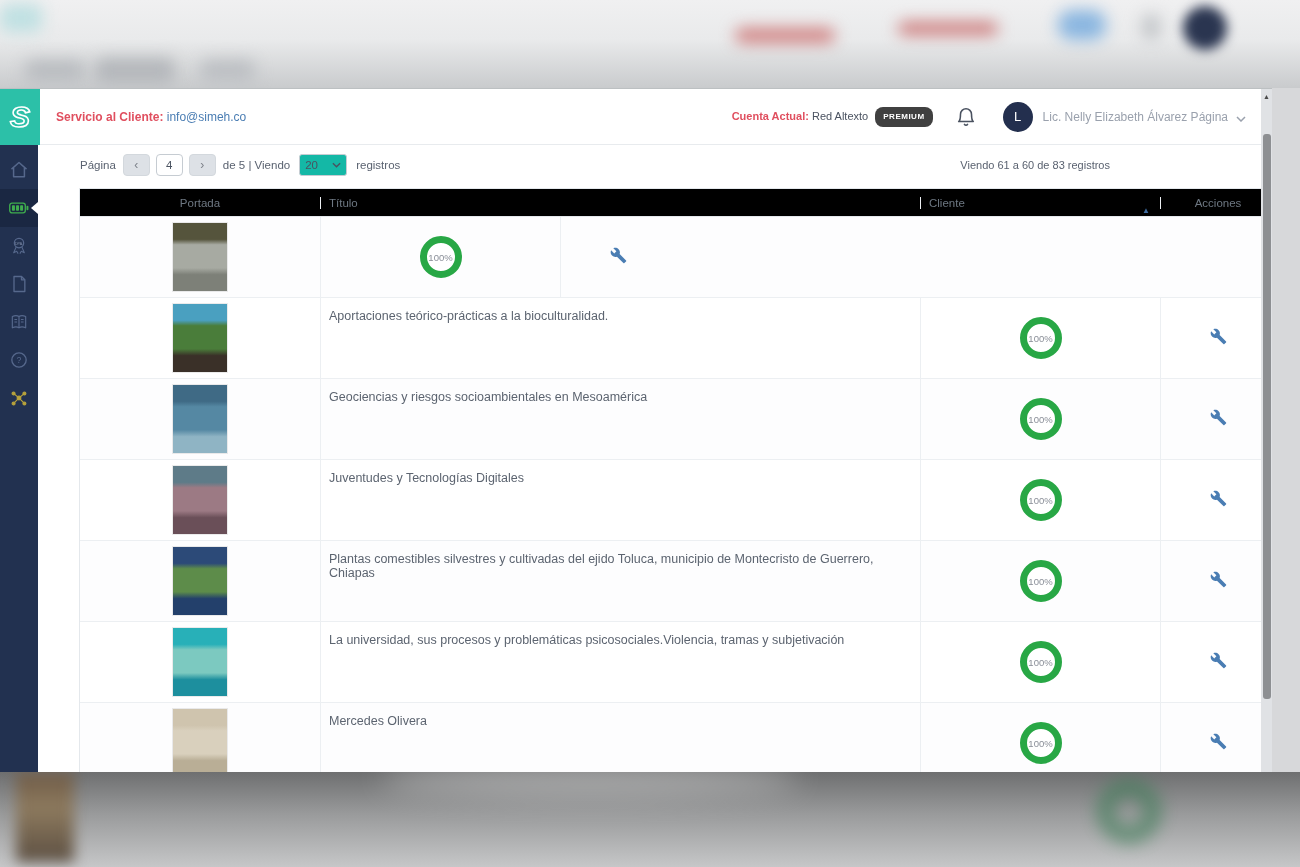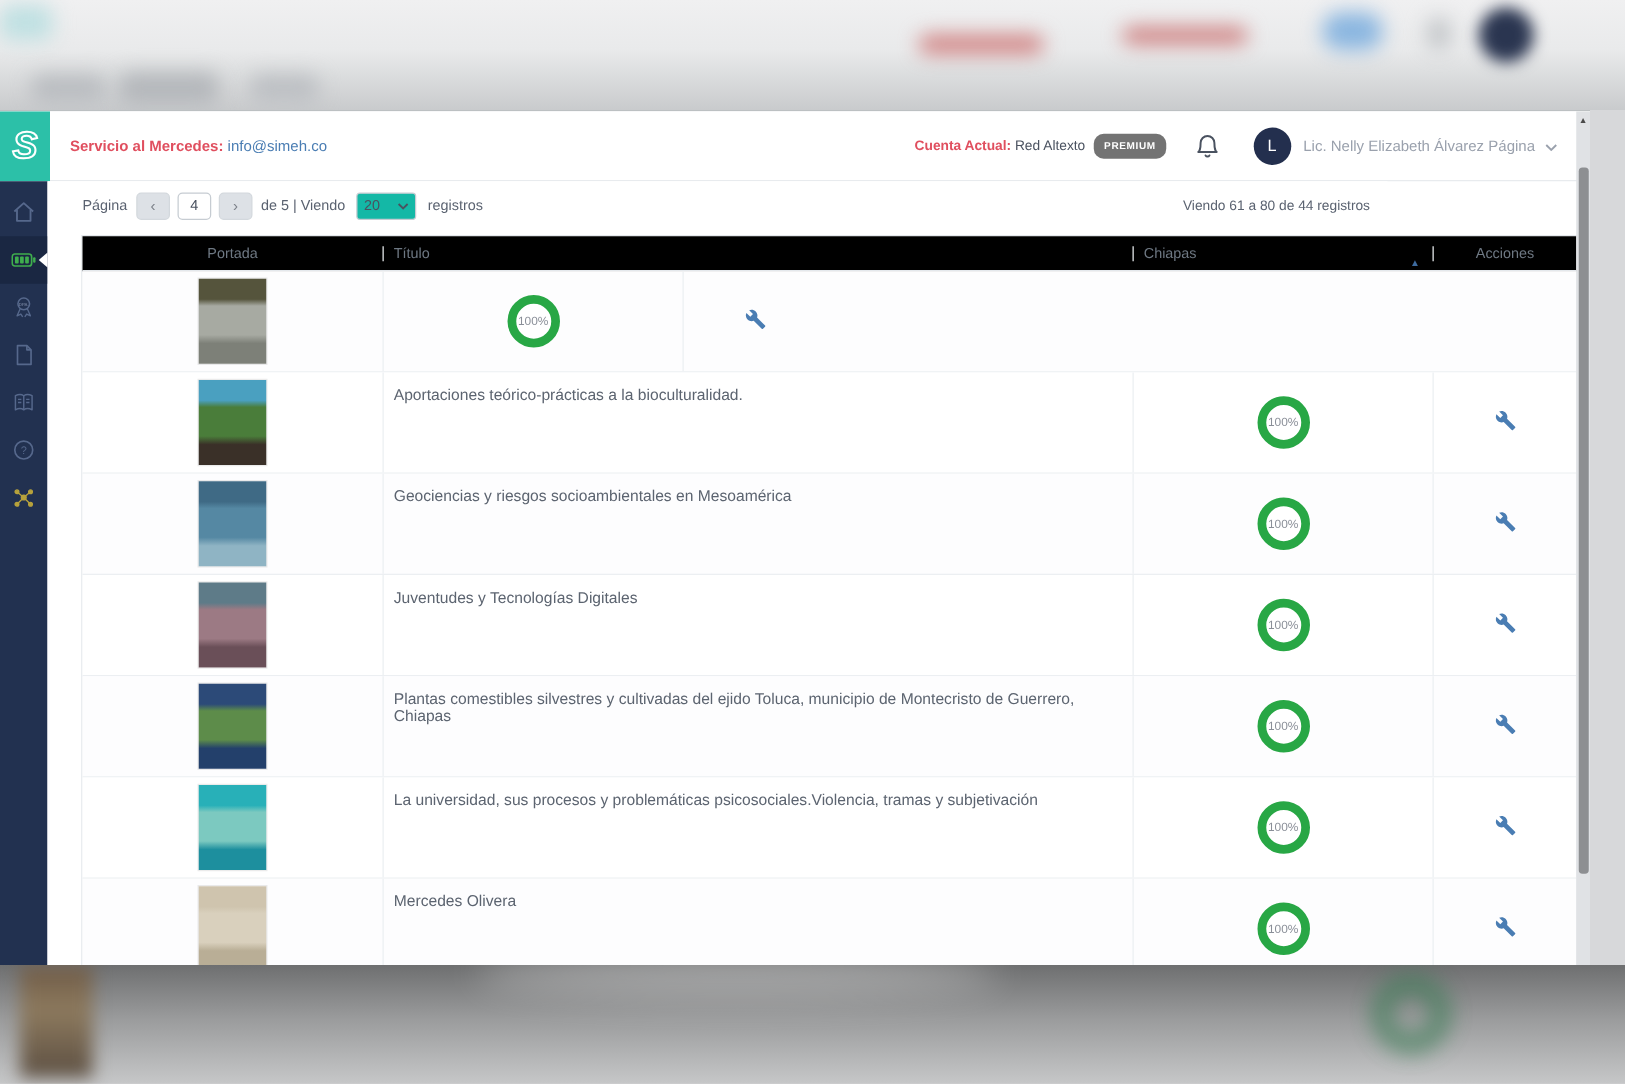--- a/index.html
+++ b/index.html
@@ -29,41 +29,41 @@
   .logo-block { width:40px; height:56px; background:#2cc0a8; display:flex;
     align-items:center; justify-content:center; flex:0 0 auto; }
   .logo-s { font-size:30px; font-style:italic; color:transparent;
     -webkit-text-stroke:1.6px #ffffff; font-weight:bold; line-height:1; }
   .service { margin-left:16px; font-size:12px; }
   .service .red { color:#e04f5f; font-weight:bold; }
   .service .link { color:#4a7db3; }
   .header-right { margin-left:auto; display:flex; align-items:center; padding-right:26px; }
   .account-block { text-align:right; font-size:11px; line-height:16px; color:#4a5260; }
   .account-block .red { color:#e04f5f; font-weight:bold; }
-  .badge { display:inline-block; background:#737373; color:#ffffff; font-size:8px;
+  .badge { display:inline-block; background:#404040; color:#ffffff; font-size:8px;
     font-weight:bold; padding:2px 8px; border-radius:8px; vertical-align:1px; margin-left:4px; letter-spacing:.5px; }
   .bell-wrap { margin-left:22px; width:22px; height:22px; }
   .avatar { margin-left:26px; width:30px; height:30px; border-radius:50%; background:#232f4e;
     color:#fff; font-size:13px; display:flex; align-items:center; justify-content:center; }
   .user-name { margin-left:10px; font-size:12px; color:#9aa1ad; }
   .user-caret { margin-left:8px; }
 
   
   .sidebar { position:absolute; left:0; top:56px; width:38px; height:628px;
     background:#223150; padding-top:6px; }
   .side-item { position:relative; width:38px; height:38px; display:flex;
     align-items:center; justify-content:center; }
   .side-item svg { width:20px; height:20px; }
   .side-item.active { background:#1a2742; }
   .notch { position:absolute; right:0; top:50%; margin-top:-6px; width:0; height:0;
     border-top:6px solid transparent; border-bottom:6px solid transparent;
     border-right:7px solid #ffffff; }
 
   
-  .content { position:absolute; left:38px; top:56px; width:1072px; height:628px; background:#ffffff; }
+  .content { position:absolute; left:52px; top:56px; width:1072px; height:628px; background:#ffffff; }
   .pagi-bar { display:flex; align-items:center; height:34px; padding:6px 14px 0 24px; font-size:11.5px; color:#5a6270; }
   .pagi-btn { width:27px; height:22px; background:#dde1e6; border:1px solid #d3d8dd; border-radius:4px;
     color:#7d828a; font-size:12px; line-height:20px; text-align:center; margin:0 3px; cursor:default; }
   .pagi-input { width:27px; height:22px; border:1px solid #c6ccd2; border-radius:4px;
     text-align:center; font-size:11.5px; color:#4a5260; margin:0 3px;
     font-family:"Liberation Sans", sans-serif; }
   .pagi-label { margin:0 4px; }
   .per-page { display:inline-flex; align-items:center; justify-content:space-between;
     width:48px; height:22px; border:1px solid #c6ccd2; border-radius:3px; background:#14b8a6;
     padding:0 5px; margin:0 5px; font-size:11.5px; color:#4a5260; }
@@ -118,21 +118,21 @@
   <div class="smudge" style="left:1183px;top:6px;width:44px;height:44px;background:#2a3550;border-radius:50%;filter:blur(6px);"></div>
 </div>
 
 <div class="app">
 
   <div class="app-header">
     <div class="logo-block">
       <span class="logo-s">S</span>
     </div>
     <div class="service">
-      <span class="red">Servicio al Mercedes:</span>
+      <span class="red">Servicio al Cliente:</span>
       <span class="link">info@simeh.co</span>
     </div>
     <div class="header-right">
       <div class="account-block">
         <div>
           <span class="red">Cuenta Actual:</span>
           <span>Red Altexto</span>
           <span class="badge">PREMIUM</span>
         </div>
       </div>
@@ -230,29 +230,29 @@
       <input class="pagi-input" value="4" style="">
       <button class="pagi-btn">›</button>
       <span class="pagi-label">de 5 | Viendo</span>
       <span class="per-page">
         <span>20</span>
         <svg width="9" height="6" viewBox="0 0 10 6">
             <path d="M1 1l4 4 4-4" stroke="#4a5260" fill="none" stroke-width="1.6"></path>
           </svg>
       </span>
       <span class="pagi-label">registros</span>
-      <span class="pagi-summary">Viendo 61 a 80 de 44 registros</span>
+      <span class="pagi-summary">Viendo 61 a 60 de 83 registros</span>
     </div>
 
     <div class="table">
       <div class="thead">
         <div class="col-portada">Portada</div>
         <div class="col-titulo">Título</div>
         <div class="col-puntaje">
-          <span>Chiapas</span>
+          <span>Cliente</span>
           <span class="sort-arrow">▲</span>
         </div>
         <div class="col-acciones">Acciones</div>
       </div>
       <div id="tbody">
           <div class="tr row">
             <div class="col-portada">
               <div class="cover" style="background: linear-gradient(rgb(85, 84, 60) 0%, rgb(85, 84, 60) 24%, rgb(167, 170, 162) 32%, rgb(167, 170, 162) 66%, rgb(125, 128, 120) 76%, rgb(125, 128, 120) 100%);"></div>
             </div>
             <div class="col-puntaje">

